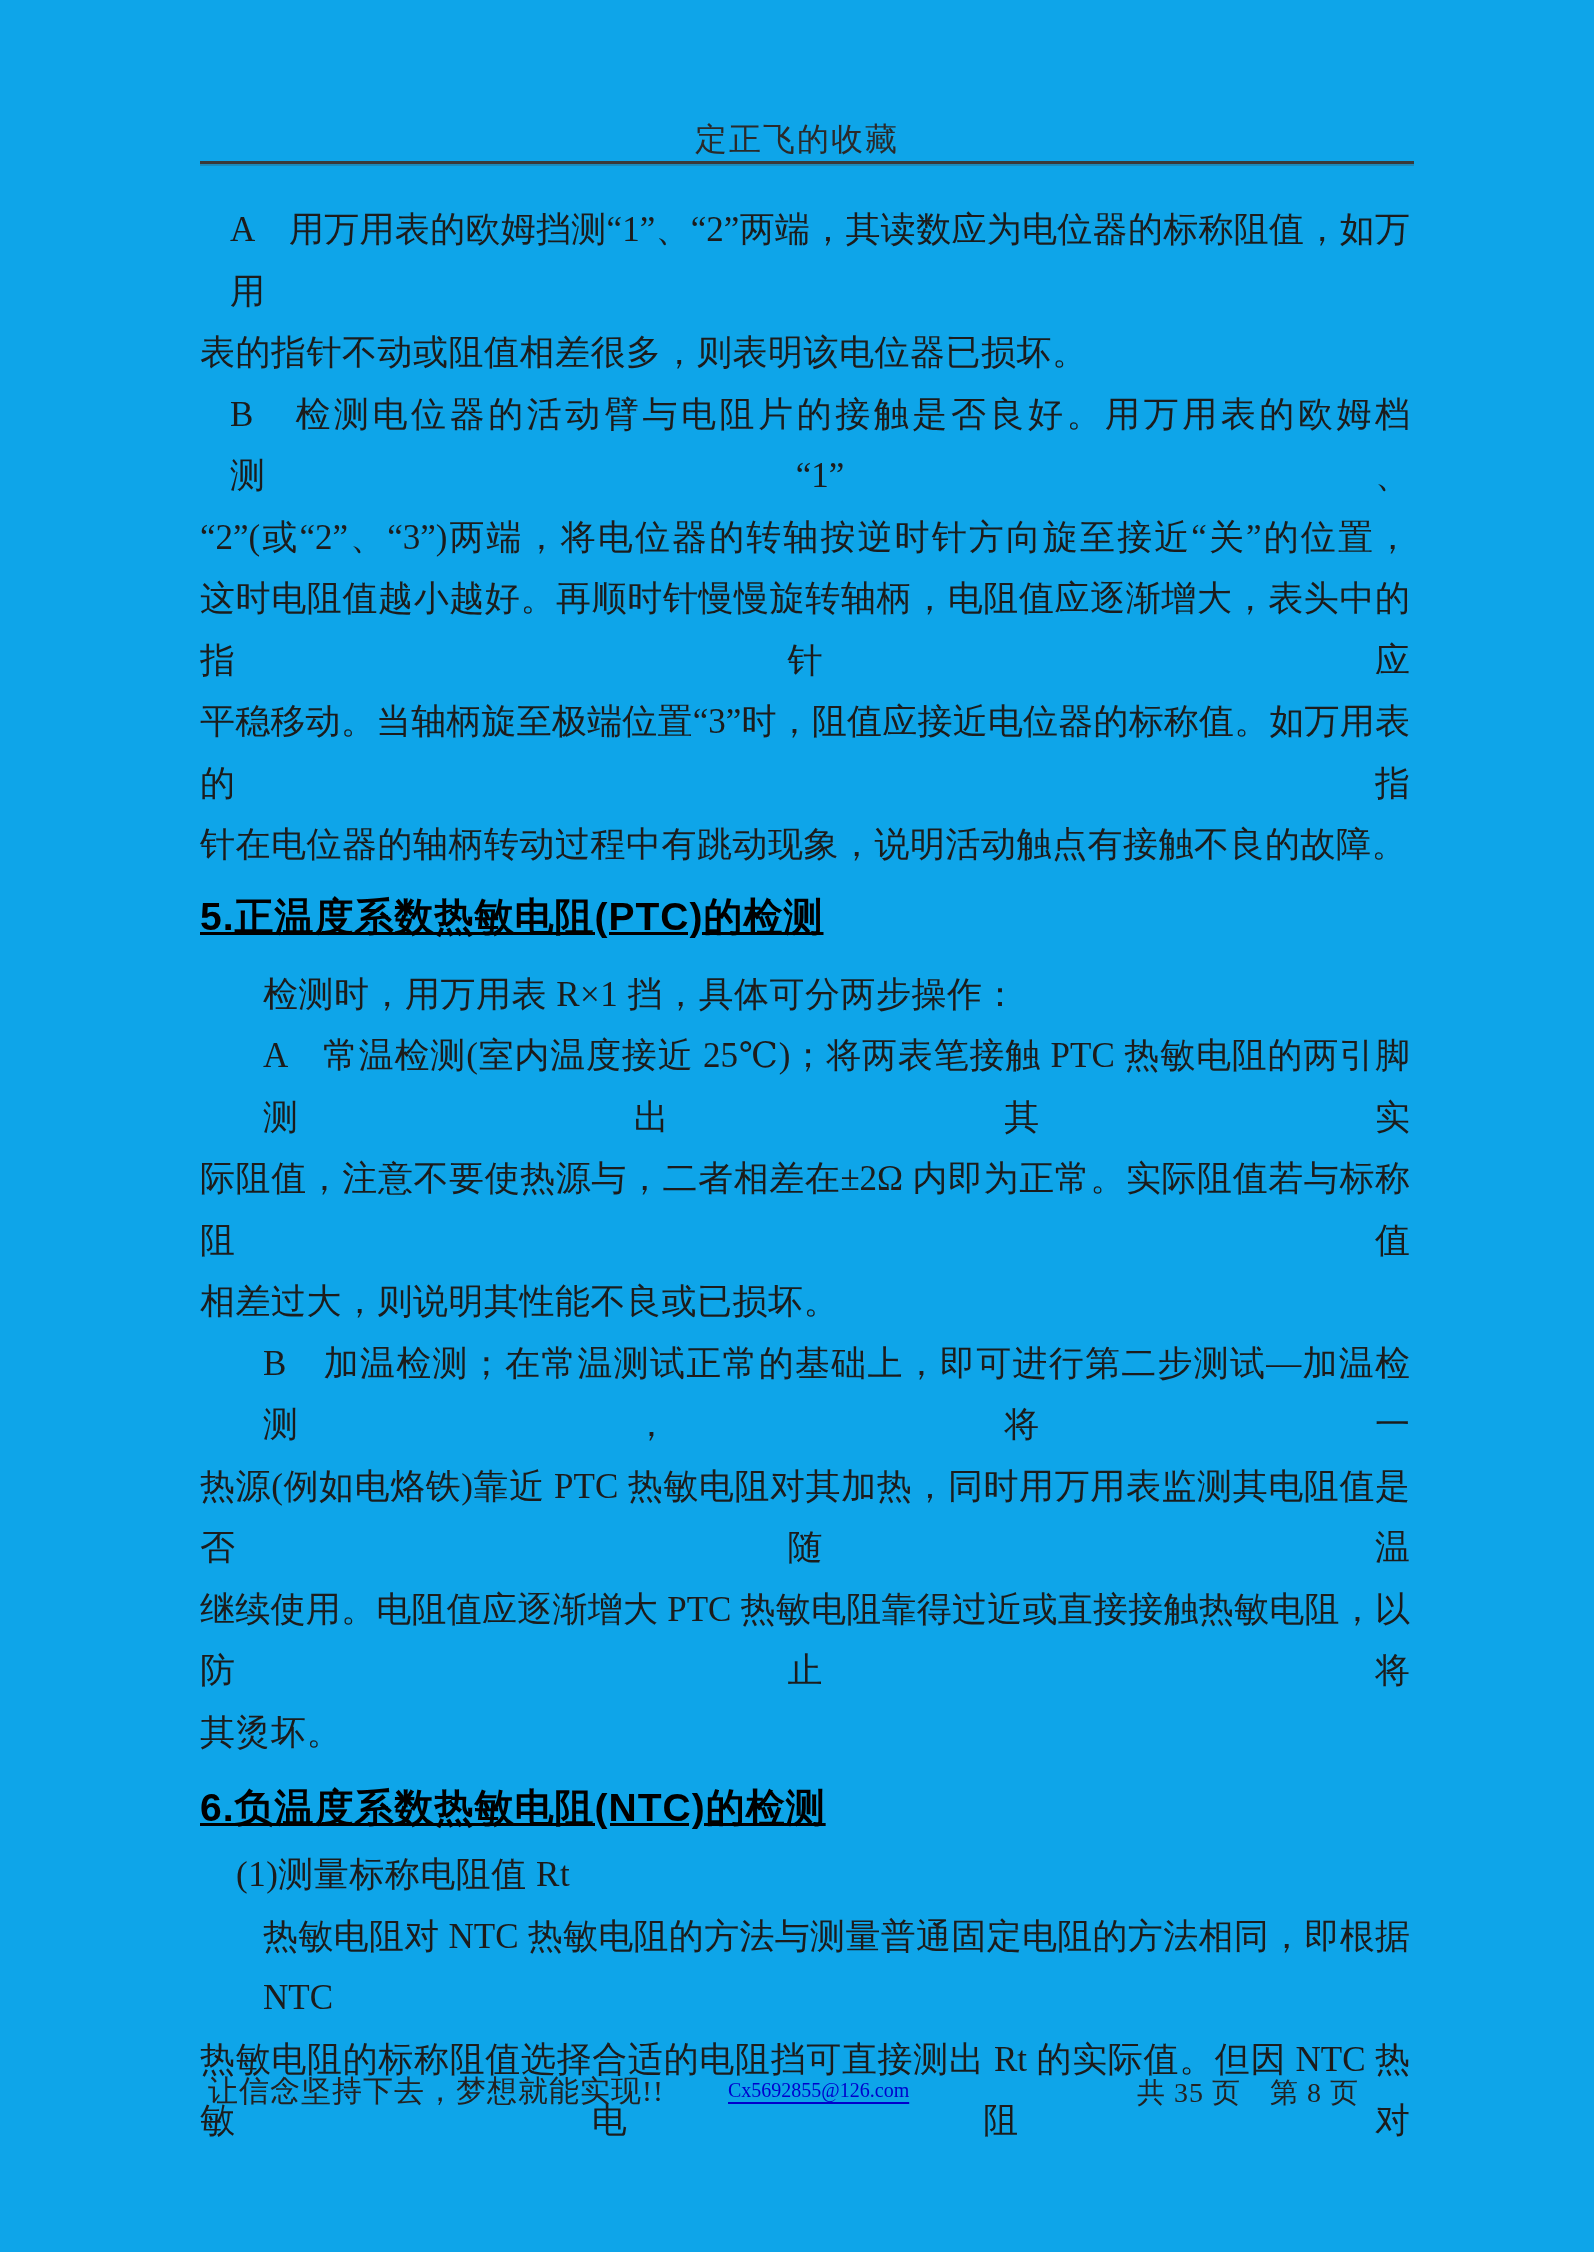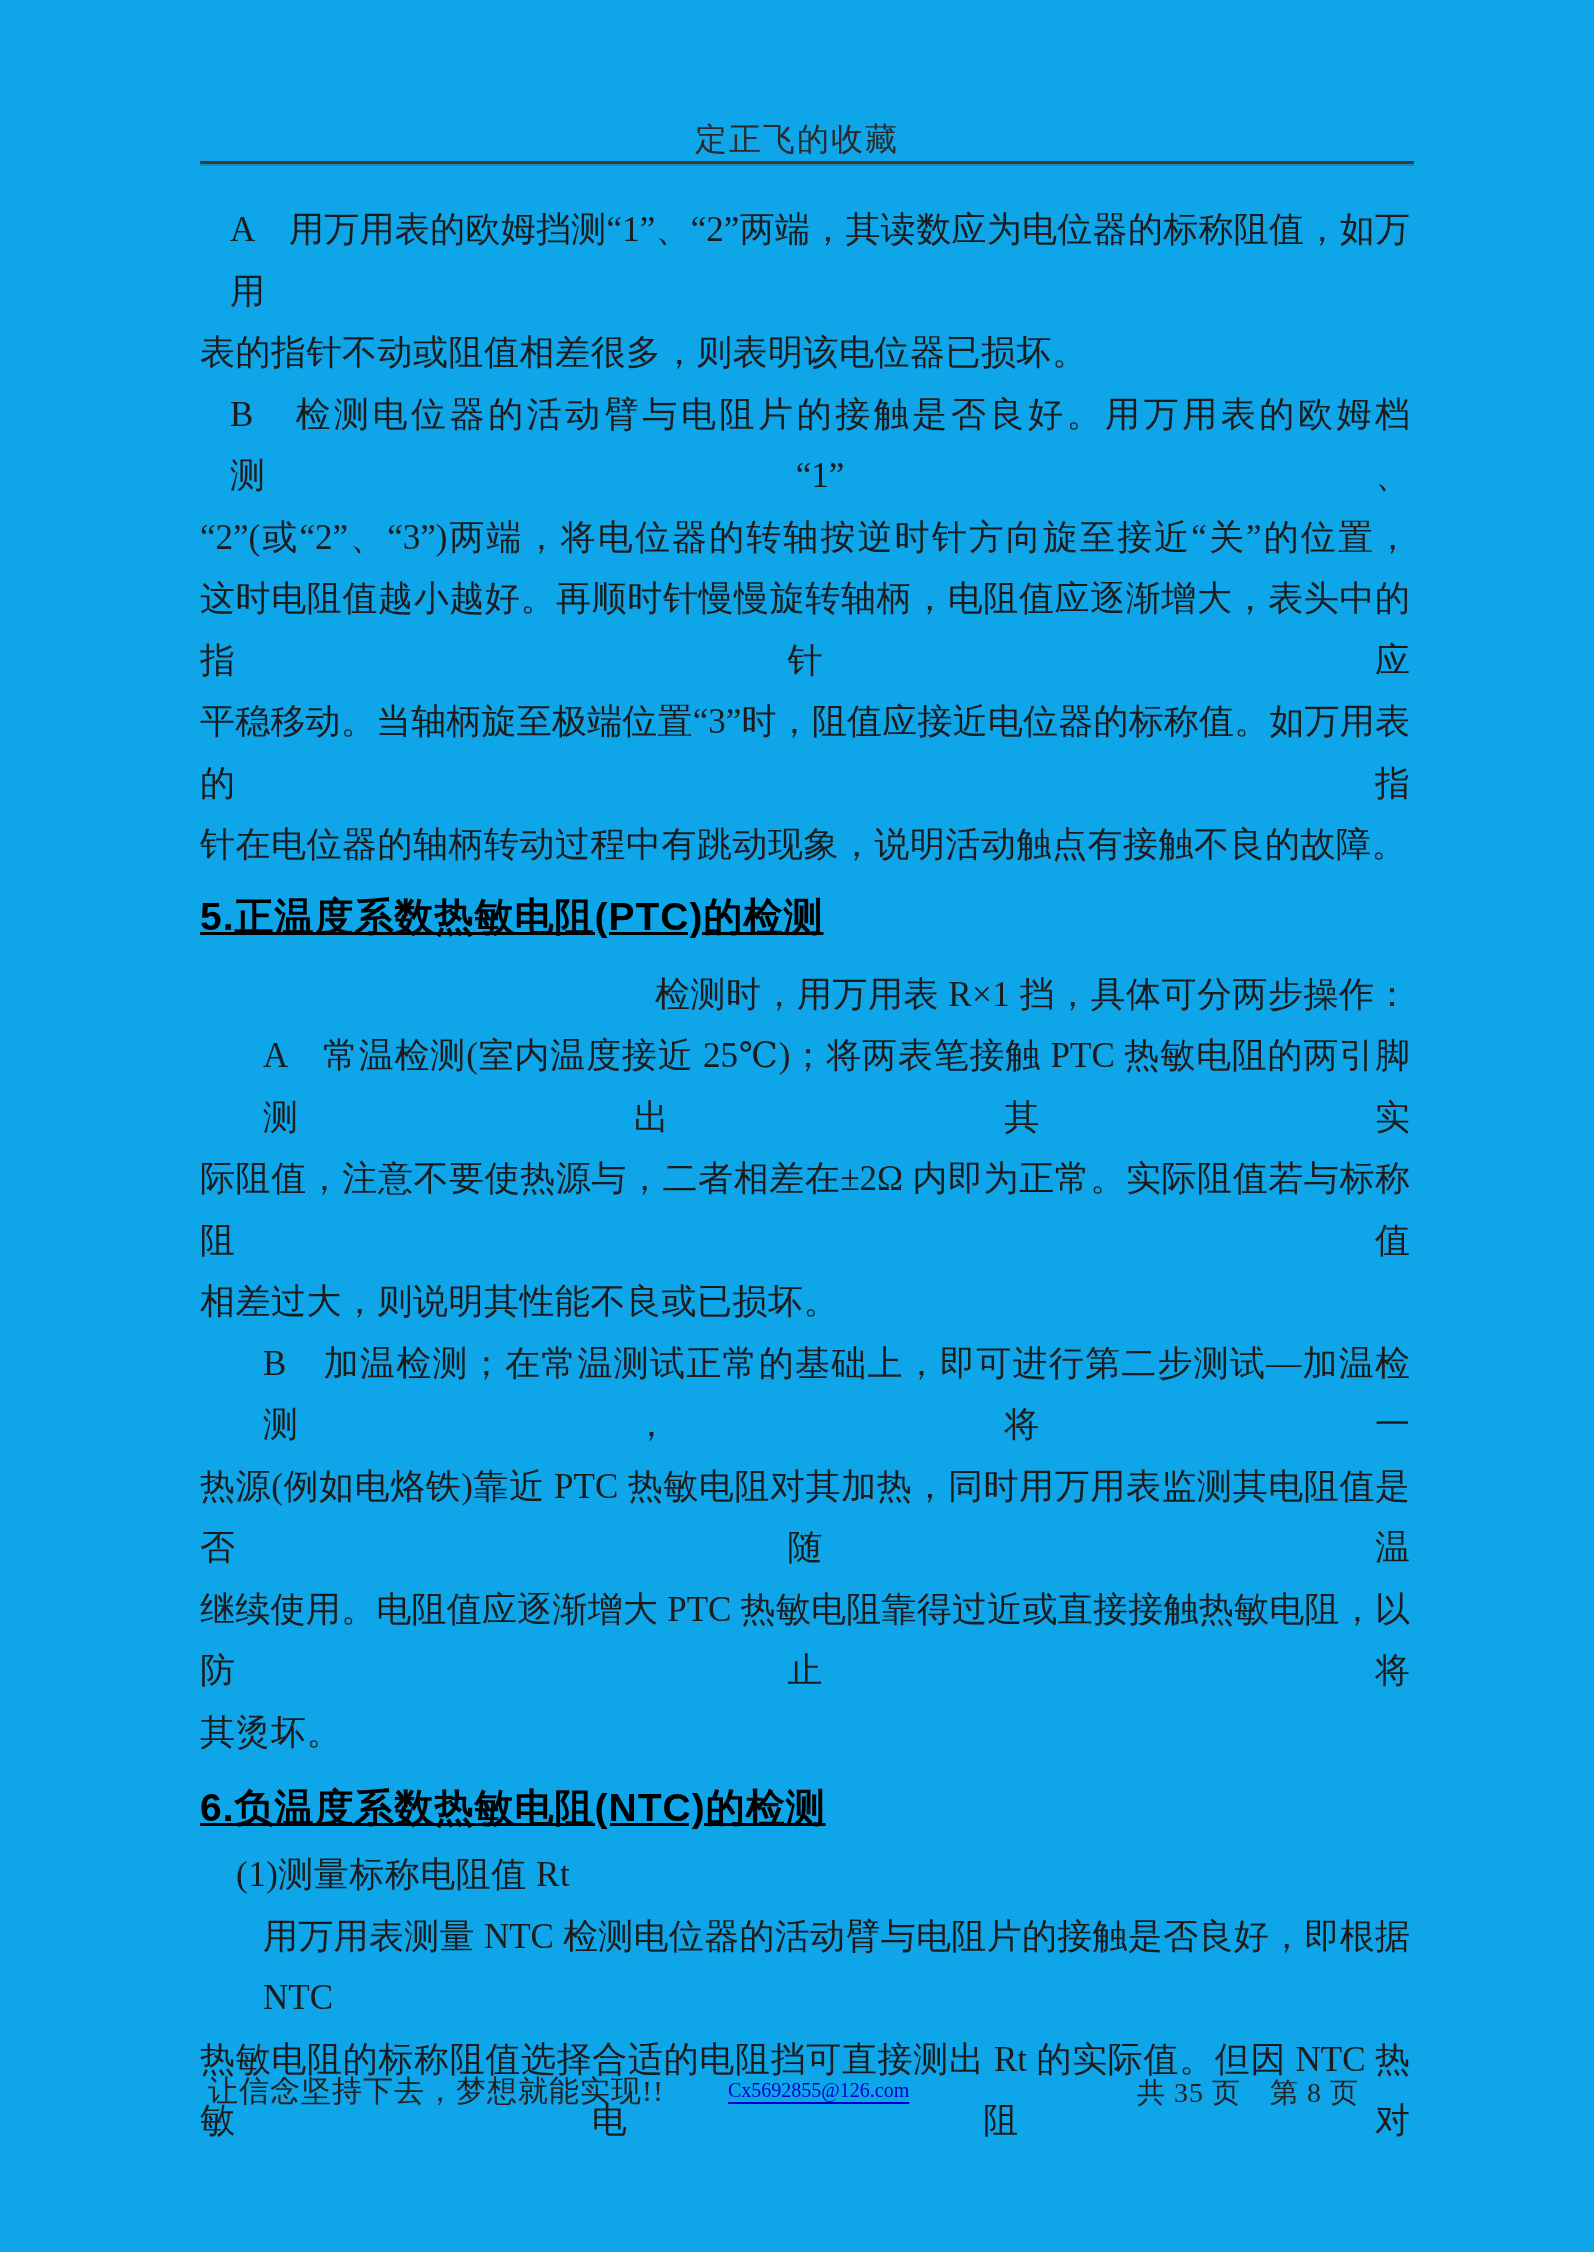--- a/index.html
+++ b/index.html
@@ -37,21 +37,21 @@
     white-space:nowrap;
     letter-spacing:0.5px;
   }
   .line.just{
     white-space:normal;
     text-align:justify;
     text-align-last:justify;
     letter-spacing:0;
   }
   .ind-a{padding-left:30px;}
-  .ind-b{padding-left:63px;text-align:right;}
+  .ind-b{padding-left:63px;}
   .ind-c{padding-left:36px;}
   .heading{
     font-family:"Liberation Sans","DejaVu Sans",sans-serif;
     font-weight:700;
     color:#000;
     font-size:39px;
     line-height:66px;
     letter-spacing:1px;
     text-decoration:underline;
   }
@@ -107,21 +107,21 @@
       <div class="line ind-b">检测时，用万用表 R×1 挡，具体可分两步操作：</div>
       <div class="line ind-b just">A　常温检测(室内温度接近 25℃)；将两表笔接触 PTC 热敏电阻的两引脚测出其实</div>
       <div class="line just">际阻值，注意不要使热源与，二者相差在±2Ω 内即为正常。实际阻值若与标称阻值</div>
       <div class="line">相差过大，则说明其性能不良或已损坏。</div>
       <div class="line ind-b just">B　加温检测；在常温测试正常的基础上，即可进行第二步测试—加温检测，将一</div>
       <div class="line just">热源(例如电烙铁)靠近 PTC 热敏电阻对其加热，同时用万用表监测其电阻值是否随温</div>
       <div class="line just">继续使用。电阻值应逐渐增大 PTC 热敏电阻靠得过近或直接接触热敏电阻，以防止将</div>
       <div class="line">其烫坏。</div>
       <div class="heading h6">6.负温度系数热敏电阻(NTC)的检测</div>
       <div class="line ind-c">(1)测量标称电阻值 Rt</div>
-      <div class="line ind-b just">用万用表测量 NTC 检测电位器的活动臂与电阻片的接触是否良好，即根据 NTC</div>
+      <div class="line ind-b just">热敏电阻对 NTC 热敏电阻的方法与测量普通固定电阻的方法相同，即根据 NTC</div>
       <div class="line just">热敏电阻的标称阻值选择合适的电阻挡可直接测出 Rt 的实际值。但因 NTC 热敏电阻对</div>
     </div>
 
   <div class="footer-motto">让信念坚持下去，梦想就能实现!!</div>
 
   <a class="footer-email">Cx5692855@126.com</a>
 
   <div class="footer-pages">共 35 页　第 8 页</div>
 
 </div>

